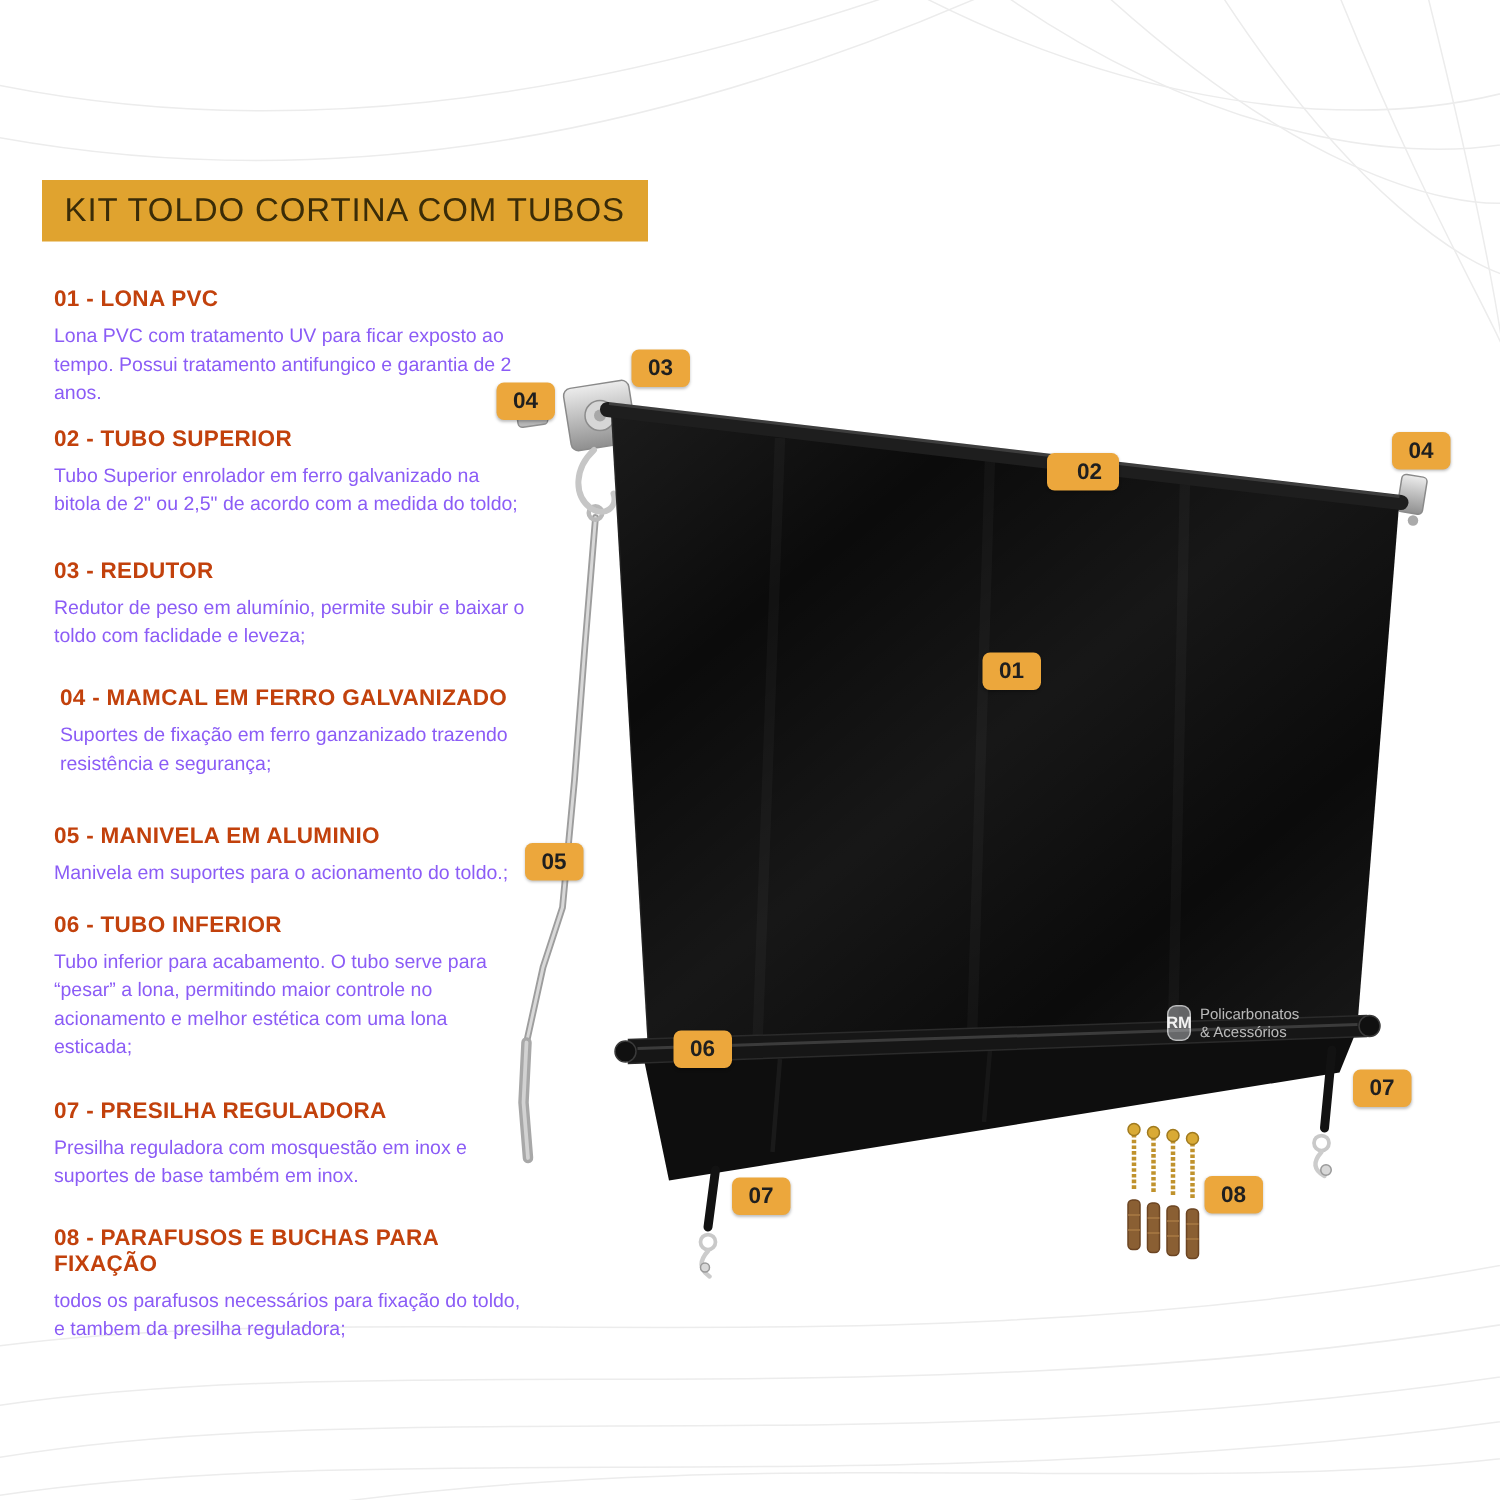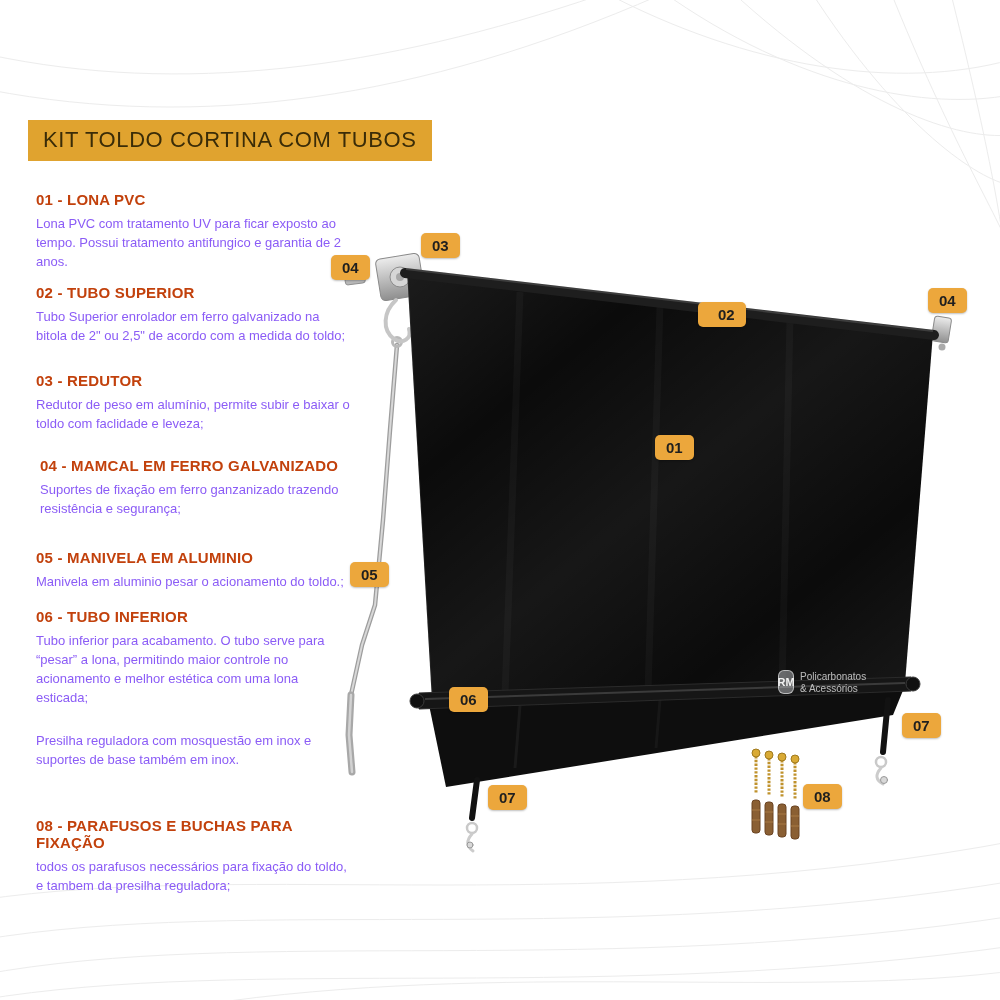--- a/index.html
+++ b/index.html
@@ -219,27 +219,28 @@
 <div class="section s3">
   <h3>03 - REDUTOR</h3>
   <p>Redutor de peso em alumínio, permite subir e baixar o toldo com faclidade e leveza;</p>
 </div>
 <div class="section s4">
   <h3>04 - MAMCAL  EM FERRO GALVANIZADO</h3>
   <p>Suportes de fixação em ferro ganzanizado trazendo resistência e segurança;</p>
 </div>
 <div class="section s5">
   <h3>05 - MANIVELA EM ALUMINIO</h3>
-  <p>Manivela em aluminio pesar o acionamento do toldo.;</p>
+  <p>Manivela em suportes para o acionamento do toldo.;</p>
 </div>
 <div class="section s6">
   <h3>06 - TUBO INFERIOR</h3>
   <p>Tubo inferior para acabamento. O tubo serve para “pesar” a lona, permitindo maior controle no acionamento e melhor estética com uma lona esticada;</p>
 </div>
 <div class="section s7">
+  <h3>07 - PRESILHA REGULADORA</h3>
   <p>Presilha reguladora com mosquestão em inox e suportes de base também em inox.</p>
 </div>
 <div class="section s8">
   <h3>08 - PARAFUSOS E BUCHAS PARA FIXAÇÃO</h3>
   <p>todos os parafusos necessários para fixação do toldo, e tambem da presilha reguladora;</p>
 </div>
 
 <div class="badge b03">03</div>
 <div class="badge b04l">04</div>
 <div class="badge b02">02</div>

